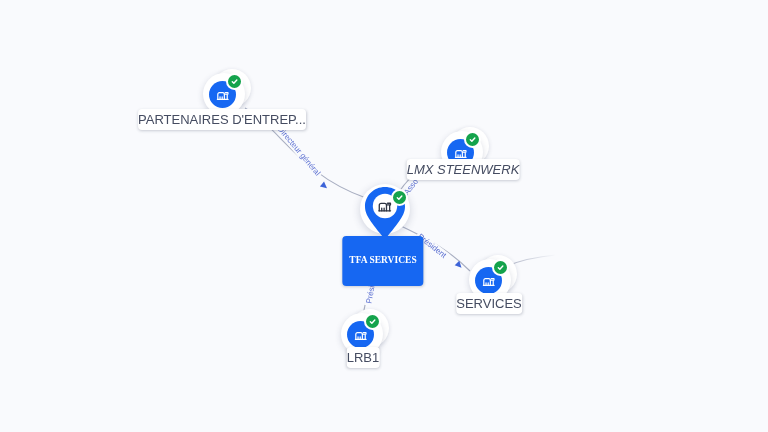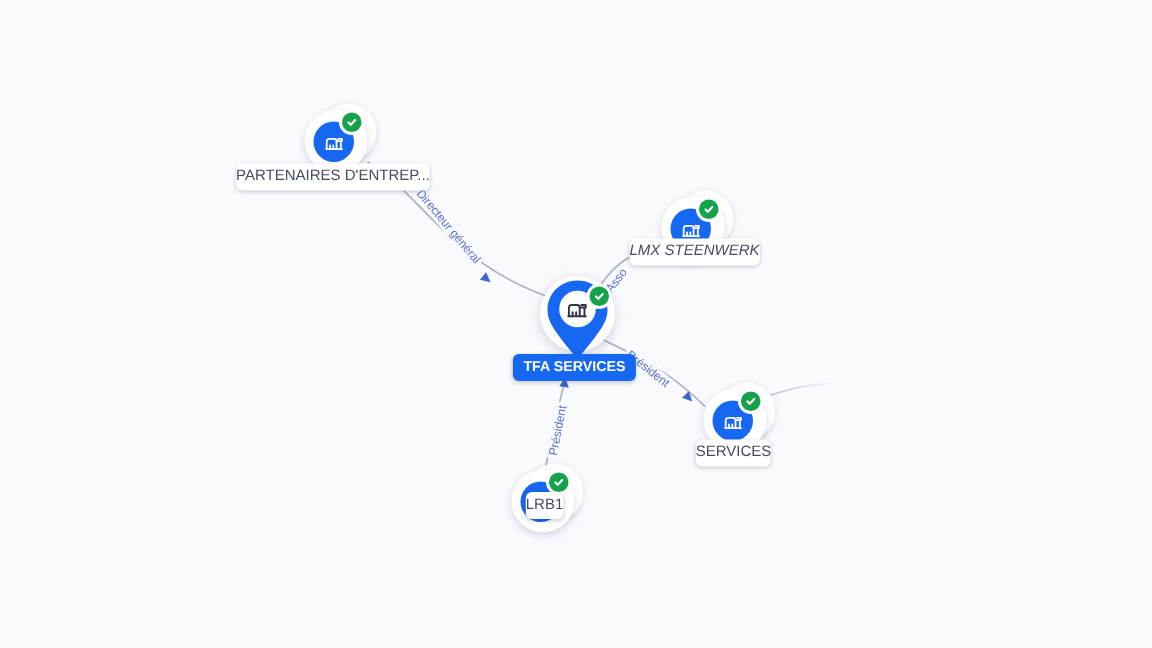--- a/index.html
+++ b/index.html
@@ -13,25 +13,25 @@
   .node{position:absolute;z-index:3;}
   .disc-back{position:absolute;width:38px;height:38px;border-radius:50%;background:#fff;
              box-shadow:0 1px 4px rgba(40,50,90,.16);left:10px;top:-4px;}
   .disc{position:relative;width:42px;height:42px;border-radius:50%;background:#fff;
         box-shadow:0 2px 6px rgba(40,50,90,.18);cursor:pointer;}
   .blue{position:absolute;left:6px;top:8px;width:27px;height:27px;border-radius:50%;
         background:var(--node-blue,#1667f2);display:flex;align-items:center;justify-content:center;}
   .badge{position:absolute;width:13px;height:13px;border-radius:50%;background:var(--badge-green,#14a34c);
          border:2px solid #fff;left:23px;top:0px;display:flex;align-items:center;justify-content:center;z-index:3;}
   .nlabel{position:absolute;transform:translateX(-50%);background:var(--label-bg,#fff);
-          color:var(--label-text,#454c61);font-size:10px;line-height:1;padding:4px 0;
+          color:var(--label-text,#454c61);font-size:13px;line-height:1;padding:4px 0;
           border-radius:4px;white-space:nowrap;box-shadow:0 1px 3px rgba(30,40,70,.22);
           z-index:4;cursor:pointer;}
   .nlabel.center{background:var(--center-label-bg,#1667f2);color:var(--center-label-text,#fff);
-                 font-weight:700;font-size:9.5px;padding:4px 7px;z-index:5;}
+                 font-weight:700;font-size:9.5px;padding:20px 7px;z-index:5;font-family:Liberation Serif, serif;}
   .pin-halo{position:absolute;left:360px;top:184px;width:50px;height:50px;border-radius:50%;
             background:#fff;box-shadow:0 2px 8px rgba(40,50,90,.2);z-index:2;}
   .pin{position:absolute;left:363px;top:185px;z-index:3;cursor:pointer;}
   .pin-badge{position:absolute;left:391px;top:189px;z-index:4;}
   .ic{display:block;}
 </style>
 </head>
 <body>
 
 <div class="canvas">
@@ -155,15 +155,15 @@
             <use href="#ic-b"></use>
           </svg>
       </div>
       <div class="badge">
         <svg class="ic" width="9" height="9" viewBox="0 0 14 14">
             <use href="#ic-c"></use>
           </svg>
       </div>
     </div>
   </div>
-  <div class="nlabel" style="left:363px;top:328px;">LRB1</div>
+  <div class="nlabel" style="left:363px;top:347px;">LRB1</div>
 
 </div>
 
 </body></html>

